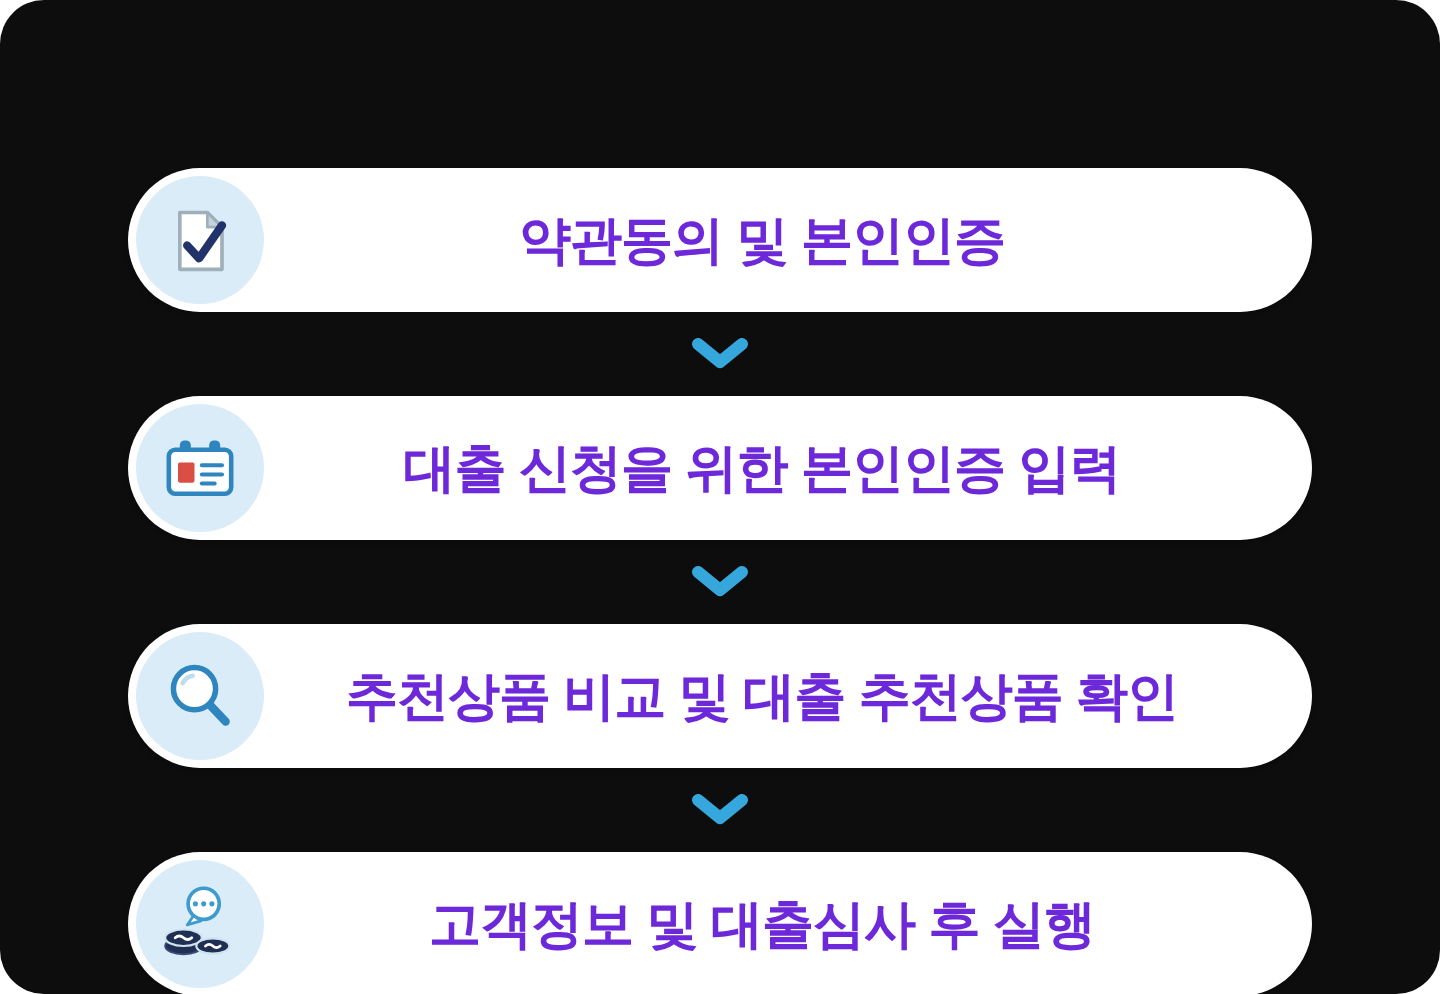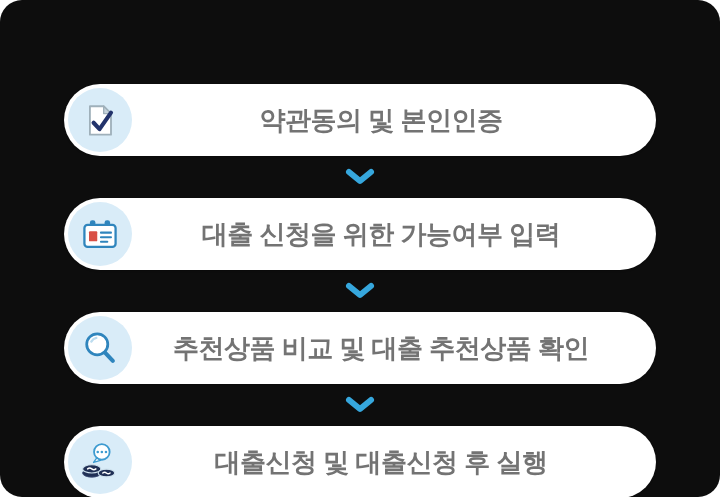--- a/index.html
+++ b/index.html
@@ -40,21 +40,21 @@
     justify-content: center;
     flex: none;
   }
   .step-label {
     flex: 1;
     text-align: center;
     padding-left: 58px;
     padding-right: 16px;
     font-size: 26px;
     font-weight: 700;
-    color: #737373;
+    color: #6d28d9;
     letter-spacing: -0.5px;
     white-space: nowrap;
   }
   .arrow-wrap {
     height: 42px;
     display: flex;
     align-items: center;
     justify-content: center;
   }
   .icon-svg { display: block; }
@@ -86,21 +86,21 @@
       <svg class="icon-svg" width="44" height="44" viewBox="0 0 48 48">
         <rect x="13" y="9" width="6" height="8" rx="2.5" fill="#2f85bd"></rect>
         <rect x="29" y="9" width="6" height="8" rx="2.5" fill="#2f85bd"></rect>
         <rect x="7" y="14" width="34" height="24" rx="3.5" fill="#ffffff" stroke="#2f85bd" stroke-width="2.5"></rect>
         <rect x="12" y="21" width="9" height="11" rx="1" fill="#d94f45"></rect>
         <line x1="25" y1="22.5" x2="36" y2="22.5" stroke="#2f85bd" stroke-width="2.2" stroke-linecap="round"></line>
         <line x1="25" y1="27.5" x2="36" y2="27.5" stroke="#2f85bd" stroke-width="2.2" stroke-linecap="round"></line>
         <line x1="25" y1="32.5" x2="32" y2="32.5" stroke="#2f85bd" stroke-width="2.2" stroke-linecap="round"></line>
       </svg>
     </div>
-    <div class="step-label">대출 신청을 위한 가능여부 입력</div>
+    <div class="step-label">대출 신청을 위한 본인인증 입력</div>
   </div>
 
   <div class="arrow-wrap">
     <svg width="32" height="18" viewBox="0 0 32 18">
       <polyline points="5,4 16,13 27,4" fill="none" stroke="#36a7dd" stroke-width="6" stroke-linecap="round" stroke-linejoin="round"></polyline>
     </svg>
   </div>
 
   <div class="step">
     <div class="icon-circle">
@@ -127,16 +127,16 @@
         <circle cx="21.5" cy="13" r="1.4" fill="#3d9bd0"></circle>
         <circle cx="26" cy="13" r="1.4" fill="#3d9bd0"></circle>
         <circle cx="30.5" cy="13" r="1.4" fill="#3d9bd0"></circle>
         <ellipse cx="15" cy="36" rx="10" ry="4.5" fill="#203055" stroke="#3a4a74" stroke-width="1"></ellipse>
         <ellipse cx="15" cy="31.5" rx="10" ry="4.5" fill="#203055" stroke="#cfe2ee" stroke-width="1.2"></ellipse>
         <path d="M10.5 31.5 q2.2 -2 4.5 0 t4.5 0" fill="none" stroke="#ffffff" stroke-width="1.6" stroke-linecap="round"></path>
         <ellipse cx="31" cy="36" rx="9" ry="4.2" fill="#203055" stroke="#cfe2ee" stroke-width="1.2"></ellipse>
         <path d="M27 36 q2 -1.8 4 0 t4 0" fill="none" stroke="#ffffff" stroke-width="1.5" stroke-linecap="round"></path>
       </svg>
     </div>
-    <div class="step-label">대출신청 및 대출신청 후 실행</div>
+    <div class="step-label">고객정보 및 대출심사 후 실행</div>
   </div>
 
 </div>
 
 </body></html>

